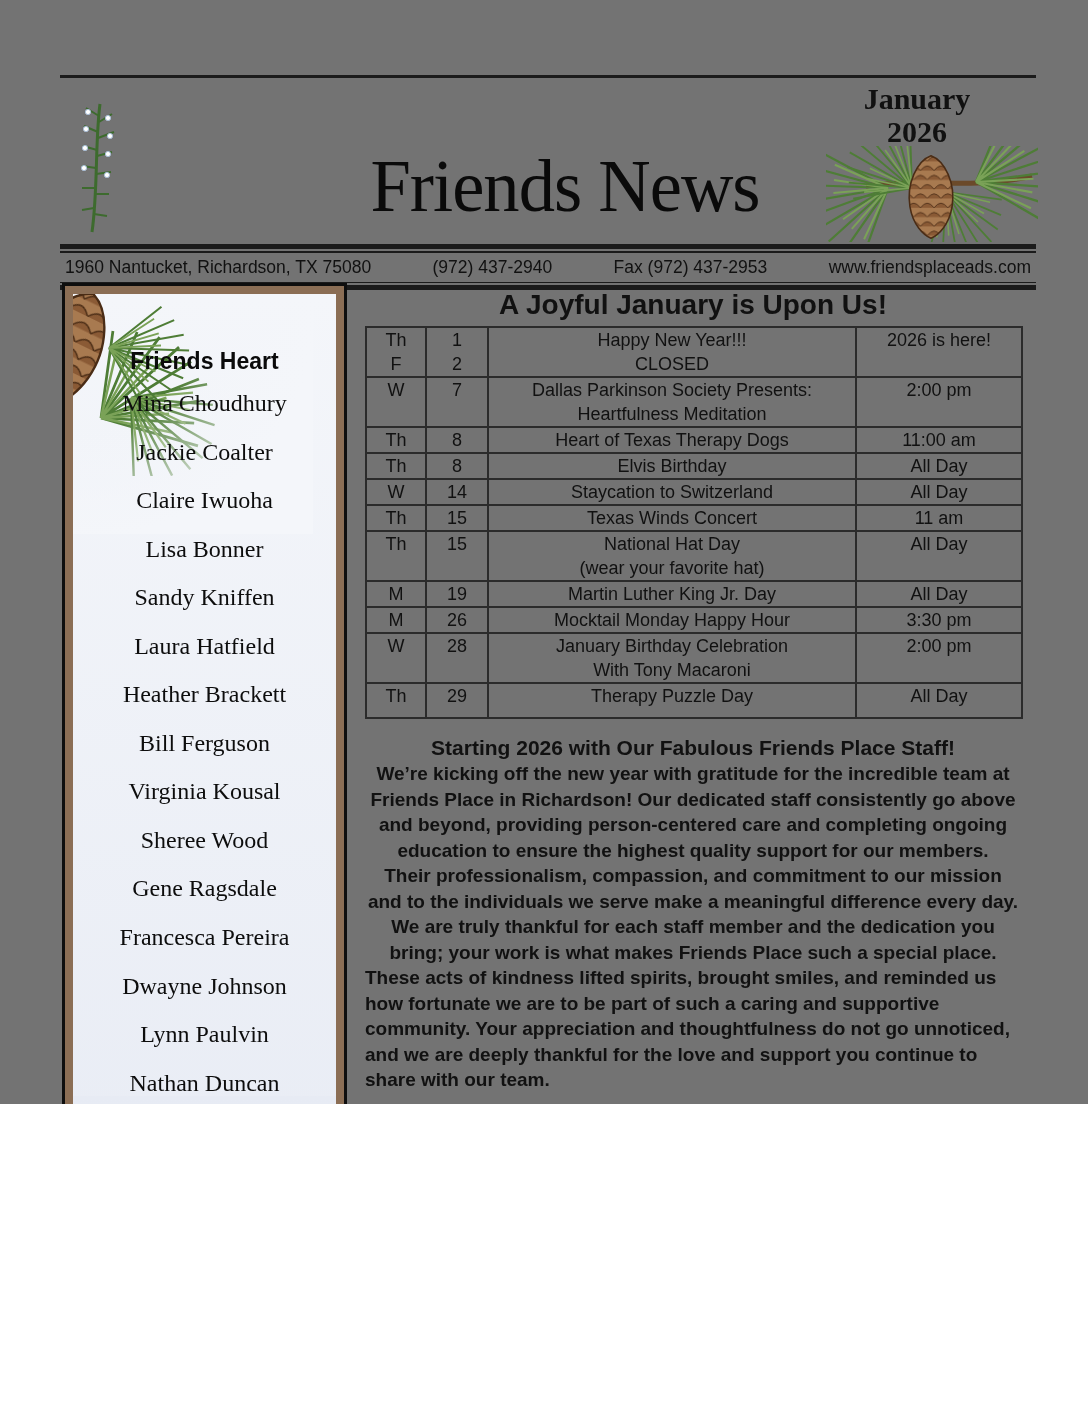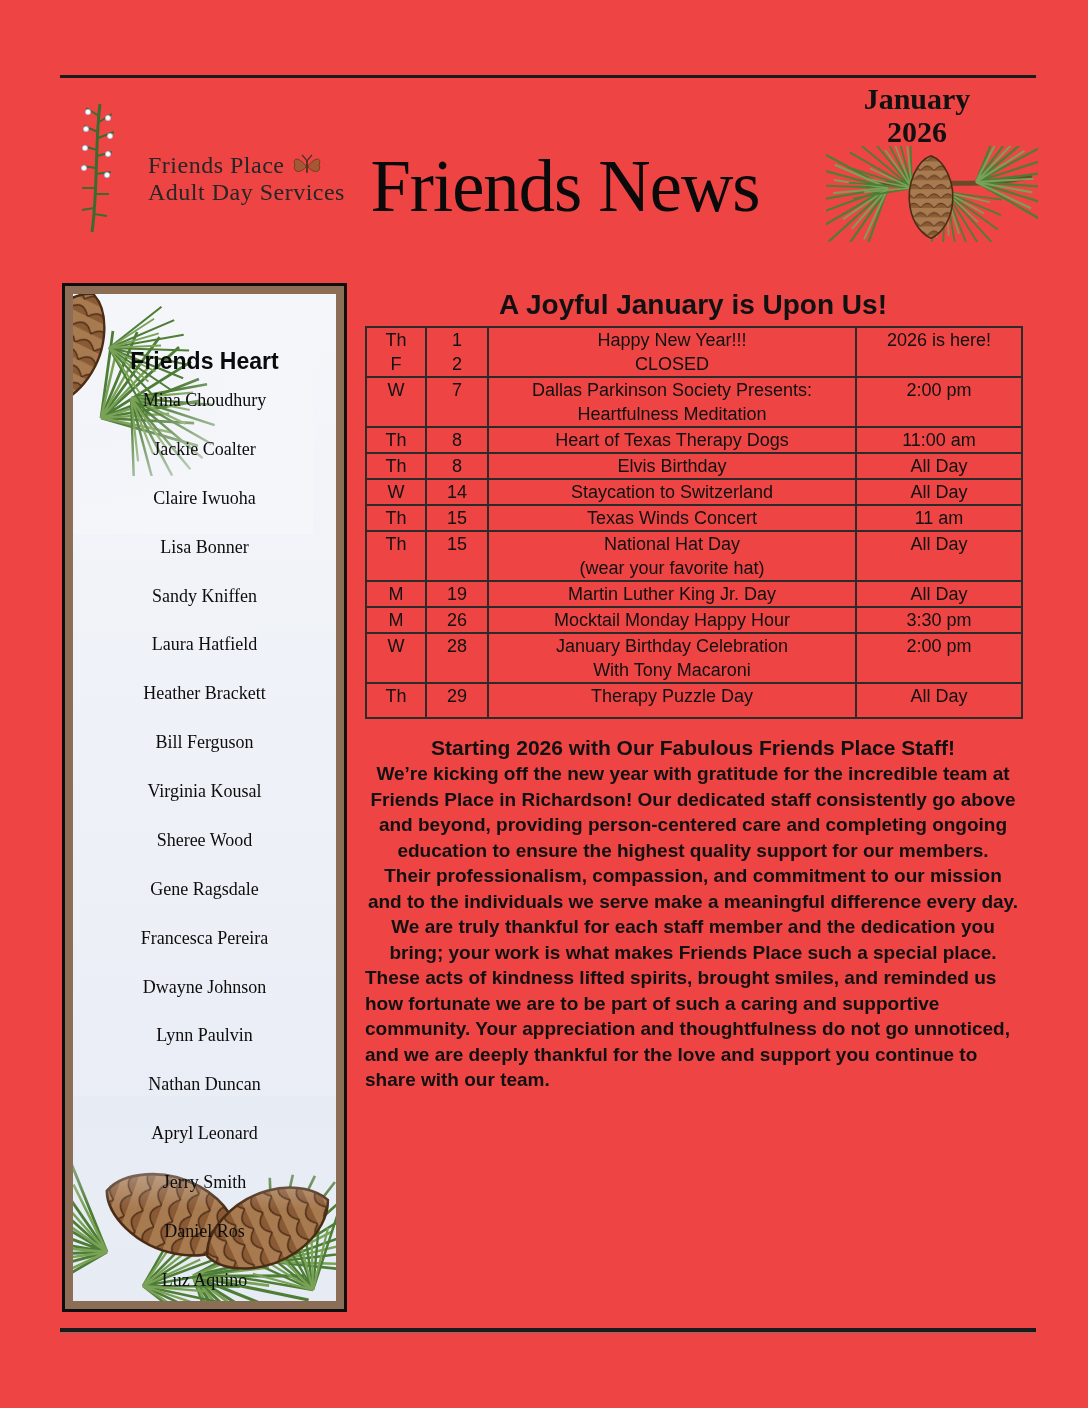--- a/index.html
+++ b/index.html
@@ -1,18 +1,18 @@
 <!DOCTYPE html>
 <html style="--rule: #1b1b1b; --sidebar-border: #8b6e55; --sidebar-bg-top: #f4f6fa; --sidebar-bg-bottom: #e7ebf4; --heart-blue: #1f6fd2; --cone-brown: #a87a50; --cone-scale: #8a5a35; --cone-outline: #4a2c15; --needle-green: #4e7d36; --needle-green-light: #7aa257; --twig-brown: #6b4a2a; --logo-green: #3d6b2e; --butterfly-brown: #a65835;"><head>
 <meta charset="utf-8">
 <style>
   * { margin:0; padding:0; box-sizing:border-box; }
   html,body { background:#fff; }
   .page {
-    position:relative; width:1088px; height:1408px; background:#ef4444;
+    position:relative; width:1088px; height:1104px; background:#737373;
     font-family:"Liberation Sans", sans-serif; color:#111; overflow:hidden;
     margin:0 auto;
   }
   .rule { position:absolute; left:60px; right:52px; background:var(--rule, #1b1b1b); }
   .rule.top { top:75px; height:3px; }
   .rule.bottom { top:1328px; height:4px; box-shadow:0 2px 0 rgba(120,120,120,.35); }
 
   
   .issue-date {
     position:absolute; right:96px; top:82px; width:150px; text-align:center;
@@ -59,21 +59,21 @@
   .bottom-decor { position:absolute; left:0; right:0; bottom:-4px; height:205px; z-index:0; }
   .bottom-fade { position:absolute; left:0; right:0; bottom:0; height:205px; z-index:1;
     background:linear-gradient(180deg, var(--sidebar-bg-bottom,#e7ebf4) 0%, rgba(231,235,244,0) 55%); }
   .sidebar-title {
     position:relative; z-index:2; margin-top:54px; text-align:center;
     font-weight:bold; font-size:23px; color:#0a0a0a;
   }
   .staff-list {
     position:absolute; left:0; right:0; top:96px; bottom:10px; z-index:2;
     display:flex; flex-direction:column; justify-content:space-between; align-items:center;
-    font-family:"Liberation Serif", serif; font-size:18px; color:#0d0d0d;
+    font-family:"Liberation Serif", serif; font-size:24px; color:#0d0d0d;
   }
 
   
   .main { position:absolute; left:365px; top:292px; width:656px; }
   .events-heading { text-align:center; font-weight:bold; font-size:28px; line-height:26px; margin-bottom:8px; }
   table.events { width:100%; border-collapse:collapse; table-layout:fixed; }
   table.events td {
     border:2px solid #2b2b2b; text-align:center; vertical-align:top;
     font-size:18px; line-height:24px; padding:0 4px; white-space:pre-line;
   }
@@ -134,45 +134,41 @@
       <path class="stem" stroke-width="2" d="M37 20L24 12M37 26L50 18M36 36L22 30M36 42L52 36M35 54L21 50M35 60L50 56M34 72L20 70M34 78L49 76M33 92L20 92M33 98L47 98M32 112L20 114M32 118L45 120"></path>
       <circle class="blossom" cx="26" cy="16" r="2.6"></circle>
       <circle class="blossom" cx="46" cy="22" r="2.6"></circle>
       <circle class="blossom" cx="24" cy="33" r="2.6"></circle>
       <circle class="blossom" cx="48" cy="40" r="2.6"></circle>
       <circle class="blossom" cx="23" cy="52" r="2.6"></circle>
       <circle class="blossom" cx="46" cy="58" r="2.6"></circle>
       <circle class="blossom" cx="22" cy="72" r="2.6"></circle>
       <circle class="blossom" cx="45" cy="79" r="2.6"></circle>
     </svg>
-    <div class="logo-text">
-      <div class="logo-line1">
-        <span>Friends Place</span>
-        <svg width="30" height="24" viewBox="0 0 30 24">
-          <path class="bfly-ant" d="M15 7 C13 4 12 3 10 1 M15 7 C17 4 18 3 20 1"></path>
-          <path class="wing" d="M14 12 C6 2 0 4 3 11 C0 17 7 21 14 13 Z"></path>
-          <path class="wing" d="M16 12 C24 2 30 4 27 11 C30 17 23 21 16 13 Z"></path>
-          <rect class="bfly-body" x="14.1" y="6" width="1.8" height="13" rx="1"></rect>
-        </svg>
-      </div>
-      <div>Adult Day Services</div>
-    </div>
   </div>
 
   <div class="newsletter-title">Friends News</div>
 
   <svg class="masthead-pinecone" width="212" height="96" viewBox="0 0 212 96">
     <path class="twig" stroke-width="5" d="M40 40 C90 32 150 44 206 30"></path>
     <use href="#fanA" transform="translate(62,42) rotate(160)"></use>
     <use href="#fanA" transform="translate(150,36) rotate(-18) scale(1.05)"></use>
     <use href="#fanA" transform="translate(120,46) rotate(58) scale(0.8)"></use>
     <use href="#fanA" transform="translate(86,42) rotate(-140) scale(0.85)"></use>
     <use href="#cone" transform="translate(74,6) scale(0.62)"></use>
   </svg>
 
+  <div class="contact-band">
+    <div class="contact-row">
+      <span>1960 Nantucket, Richardson, TX 75080</span>
+      <span>(972) 437-2940</span>
+      <span>Fax (972) 437-2953</span>
+      <span>www.friendsplaceads.com</span>
+    </div>
+  </div>
 
   <div class="sidebar">
     <div class="sidebar-inner">
       <svg class="corner-decor" width="190" height="190" viewBox="0 0 190 190">
         <use href="#fanA" transform="translate(36,132) rotate(-32) scale(1.25)"></use>
         <use href="#fanA" transform="translate(66,112) rotate(40) scale(1.1)"></use>
         <use href="#fanA" transform="translate(44,62) rotate(12) scale(0.95)"></use>
         <use href="#cone" transform="translate(-12,-18) rotate(26) scale(0.95)"></use>
       </svg>
       <div class="corner-fade"></div>

